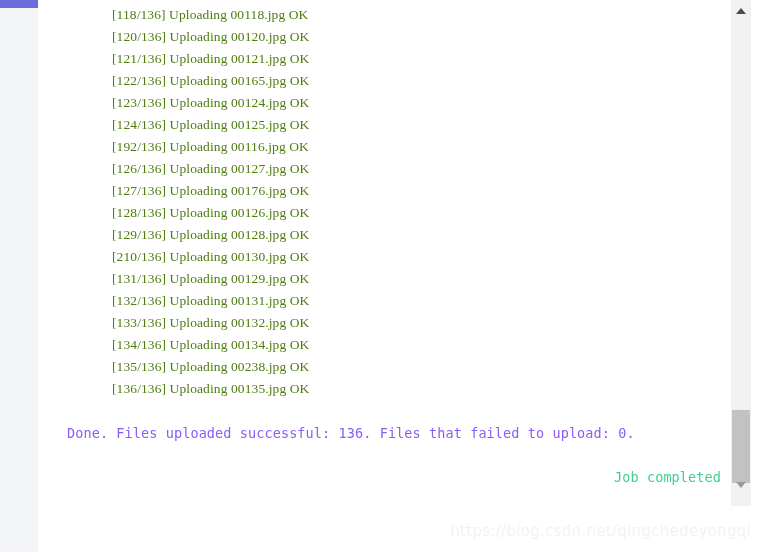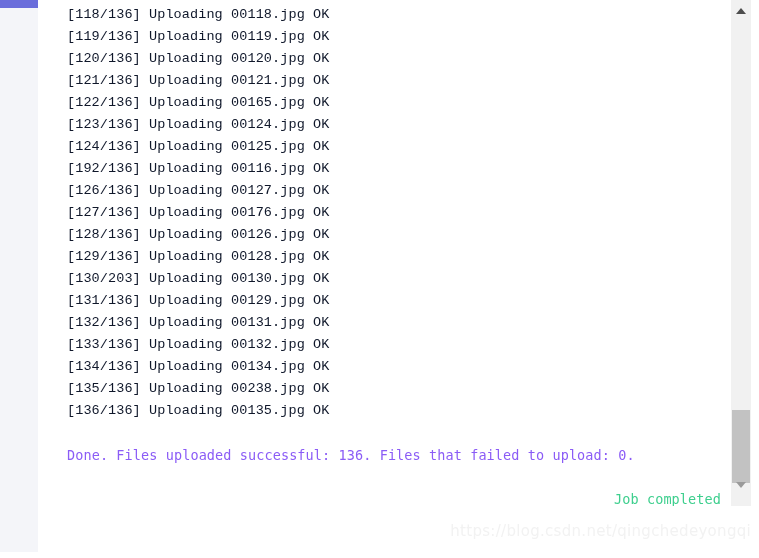--- a/index.html
+++ b/index.html
@@ -44,26 +44,27 @@
 
   .console-body {
     position: absolute;
     left: 0; top: 0;
     right: 38px;
     bottom: 0;
     padding: 4px 0 0 29px;
   }
 
   .log-line {
-    font-family: Liberation Mono, monospace;
+    font-family: Liberation Serif, serif;
     font-size: 13.5px;
     line-height: 22px;
-    color: #0f172a;
+    color: #4d7c0f;
     white-space: pre;
     letter-spacing: 0.1px;
+    margin-left: 45px;
   }
 
   .log-spacer { height: 22px; }
 
   .summary-line {
     font-family: "DejaVu Sans Mono", monospace;
     font-size: 13.5px;
     line-height: 22px;
     color: #8b5cf6;
     white-space: pre;
@@ -132,32 +133,31 @@
 <body>
 
 <div class="left-rail">
   <div class="rail-accent"></div>
 </div>
 
 <div class="console-panel">
 
   <div class="console-body">
     <div class="log-line">[118/136] Uploading 00118.jpg OK</div>
-    <div class="log-line">[119/136] Uploading 00119.jpg OK</div>
     <div class="log-line">[120/136] Uploading 00120.jpg OK</div>
     <div class="log-line">[121/136] Uploading 00121.jpg OK</div>
     <div class="log-line">[122/136] Uploading 00165.jpg OK</div>
     <div class="log-line">[123/136] Uploading 00124.jpg OK</div>
     <div class="log-line">[124/136] Uploading 00125.jpg OK</div>
     <div class="log-line">[192/136] Uploading 00116.jpg OK</div>
     <div class="log-line">[126/136] Uploading 00127.jpg OK</div>
     <div class="log-line">[127/136] Uploading 00176.jpg OK</div>
     <div class="log-line">[128/136] Uploading 00126.jpg OK</div>
     <div class="log-line">[129/136] Uploading 00128.jpg OK</div>
-    <div class="log-line">[130/203] Uploading 00130.jpg OK</div>
+    <div class="log-line">[210/136] Uploading 00130.jpg OK</div>
     <div class="log-line">[131/136] Uploading 00129.jpg OK</div>
     <div class="log-line">[132/136] Uploading 00131.jpg OK</div>
     <div class="log-line">[133/136] Uploading 00132.jpg OK</div>
     <div class="log-line">[134/136] Uploading 00134.jpg OK</div>
     <div class="log-line">[135/136] Uploading 00238.jpg OK</div>
     <div class="log-line">[136/136] Uploading 00135.jpg OK</div>
 
     <div class="log-spacer"></div>
 
     <div class="summary-line">Done. Files uploaded successful: 136. Files that failed to upload: 0.</div>

